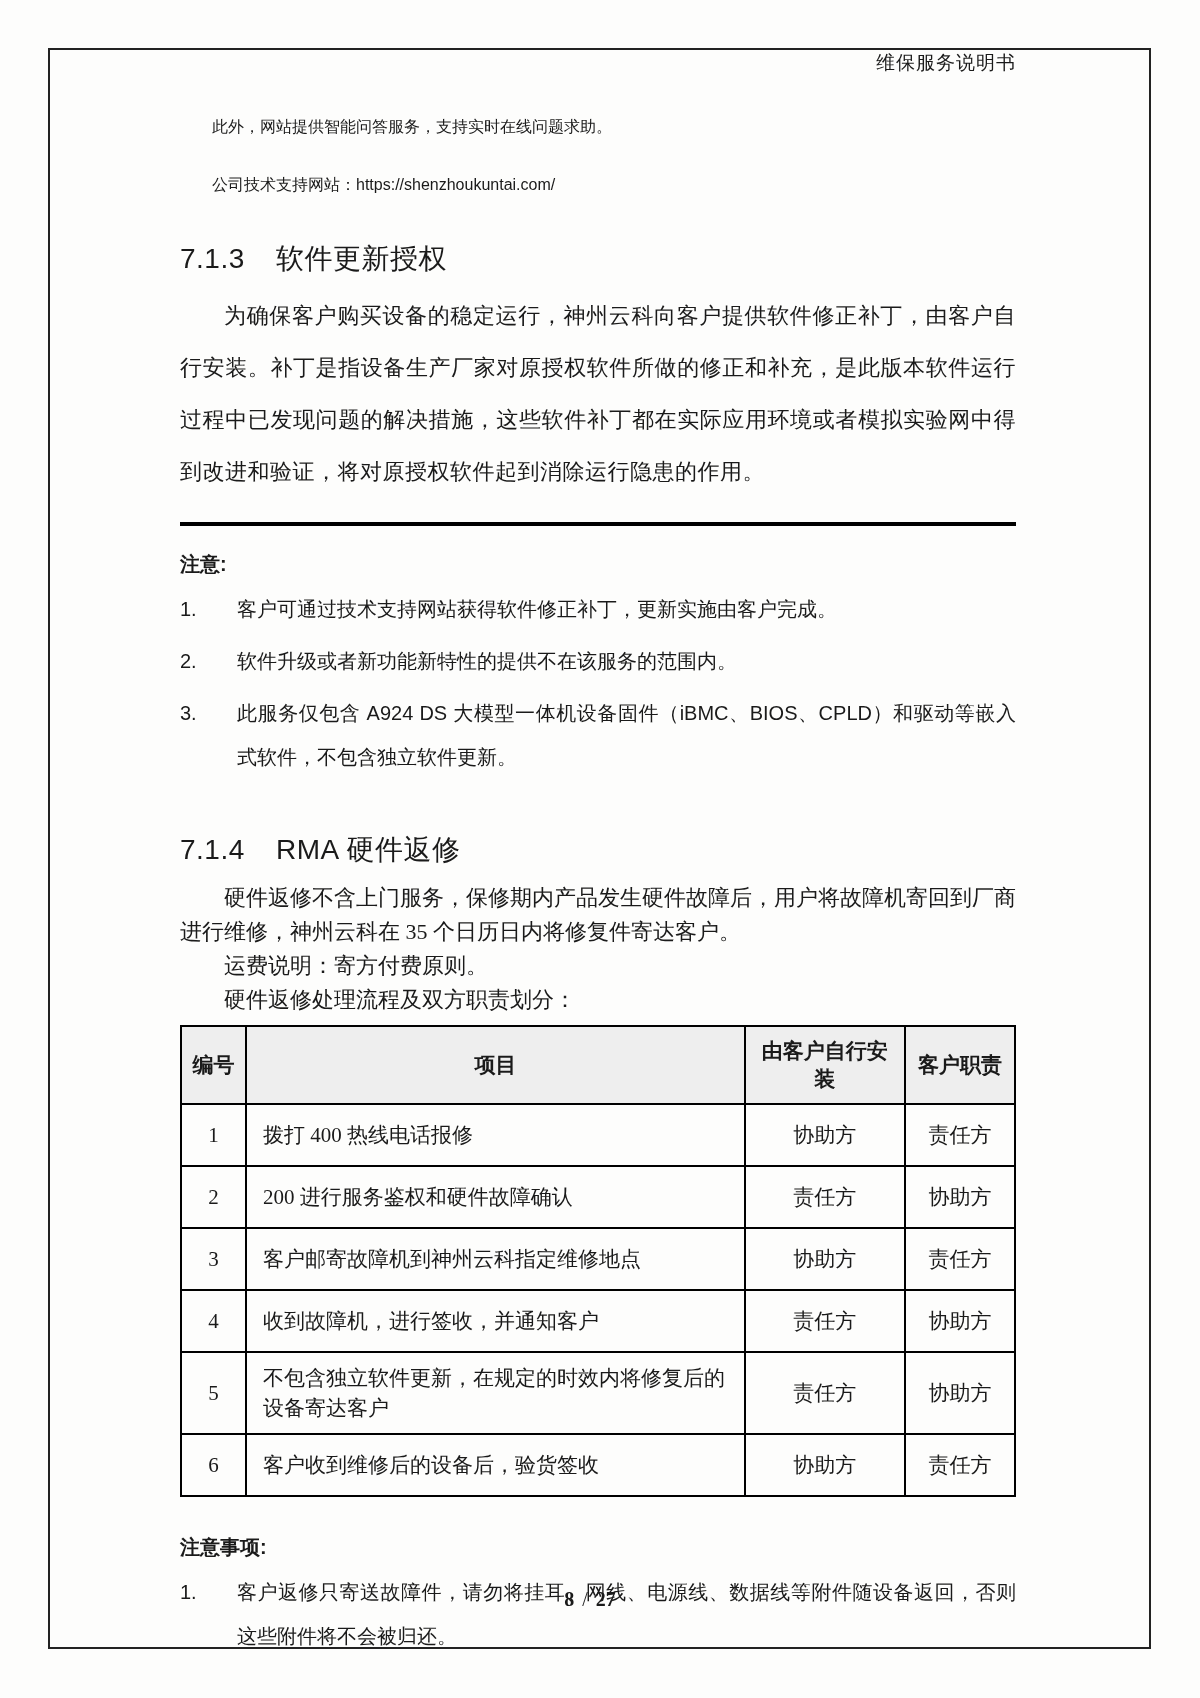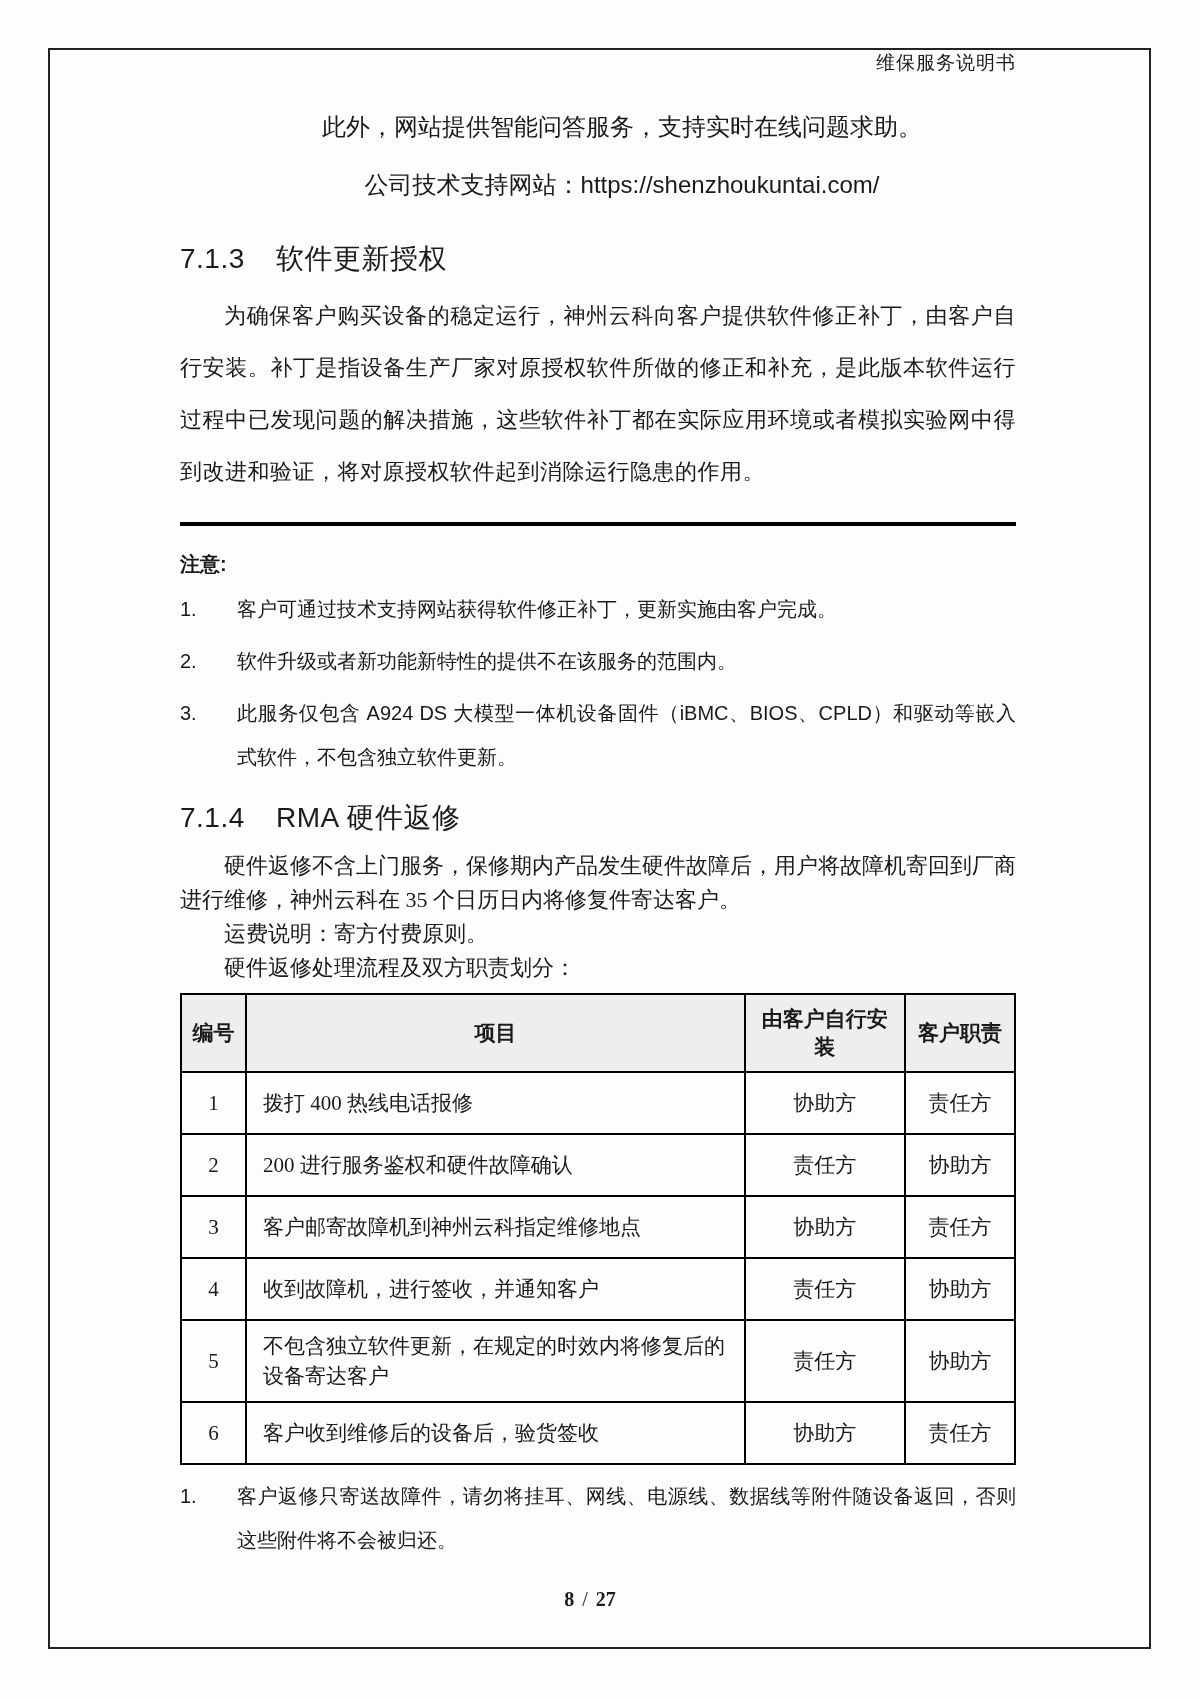--- a/index.html
+++ b/index.html
@@ -31,37 +31,36 @@
   
   .doc-header{
     text-align:right;
     font-family:"Liberation Serif","DejaVu Serif",serif;
     font-size:19px;
     line-height:26px;
     letter-spacing:1px;
   }
   
   .intro-p{
-    font-size:24px;
+    font-size:16px;
     line-height:30px;
     text-indent:2em;
-    text-align:center;
   }
   .intro-p1{margin-top:36px;}
   .intro-p2{margin-top:28px;}
   .url-text{color:var(--text);text-decoration:none;}
   
   .sec-heading{
     font-size:28px;
     line-height:38px;
     font-weight:500;
     letter-spacing:0.5px;
   }
   .h-713{margin-top:40px;}
-  .h-714{margin-top:20px;}
+  .h-714{margin-top:52px;}
   .sec-heading .h-num{display:inline-block;min-width:96px;}
   
   .body-713{
     margin-top:12px;
     font-size:22px;
     line-height:52px;
     text-indent:2em;
     text-align:justify;
     letter-spacing:0.5px;
   }
@@ -228,20 +227,21 @@
           </tr>
           <tr>
             <td class="c0">6</td>
             <td class="c1">客户收到维修后的设备后，验货签收</td>
             <td class="c2">协助方</td>
             <td class="c3">责任方</td>
           </tr>
         </tbody>
     </table>
 
+    <div class="notice-label">注意事项:</div>
     <div class="nlist nlist-tight">
         <div class="nlist-item">
           <span class="nlist-num">1.</span>
           <span class="nlist-text">客户返修只寄送故障件，请勿将挂耳、网线、电源线、数据线等附件随设备返回，否则这些附件将不会被归还。</span>
         </div>
       </div>
 
     <div class="page-footer"><span class="num">8</span><span class="sep">/</span><span class="num">27</span></div>
 
   </div>

